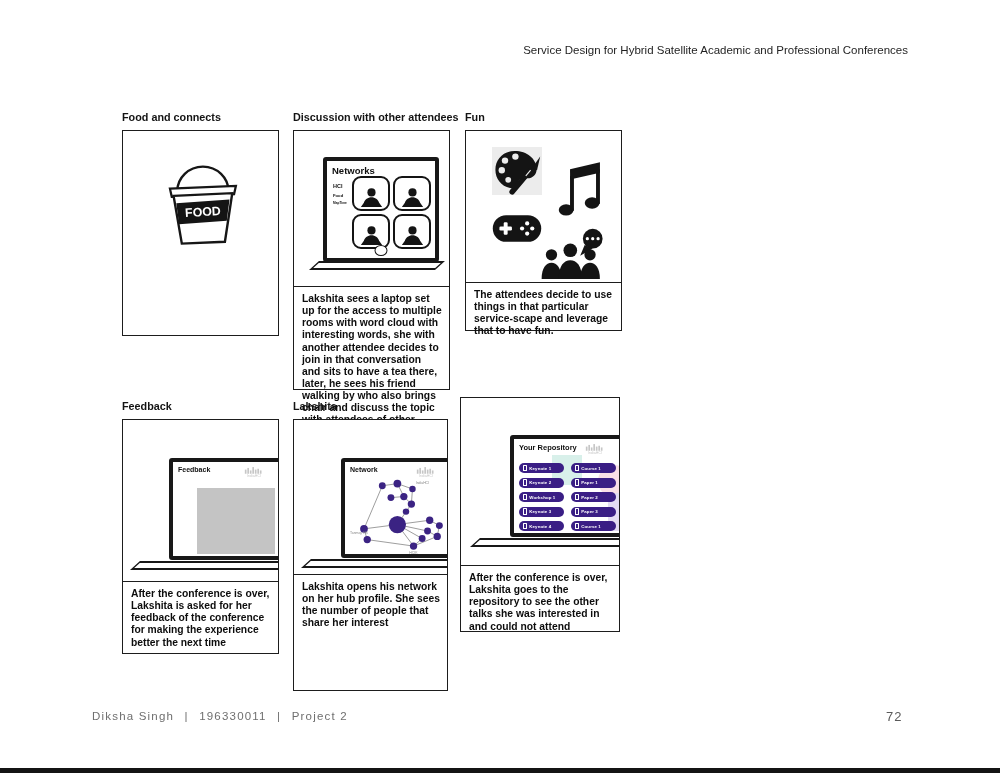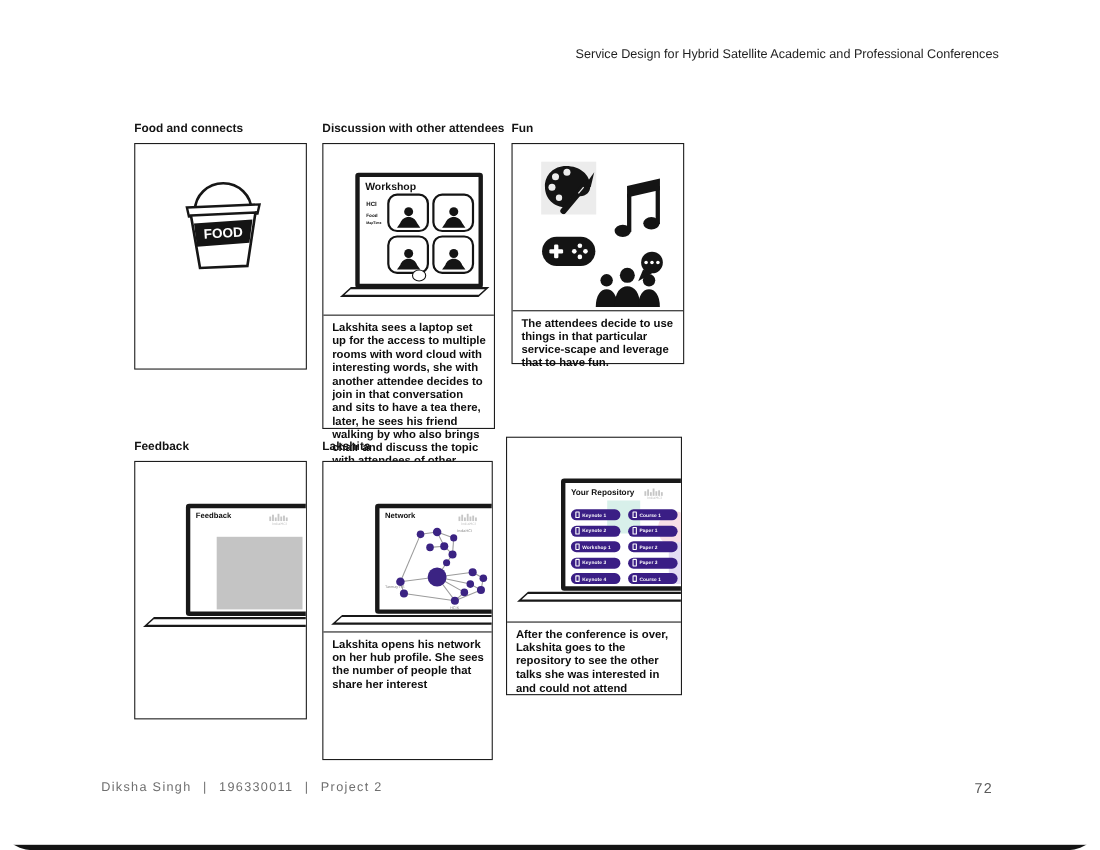--- a/index.html
+++ b/index.html
@@ -1,16 +1,16 @@
 <!DOCTYPE html>
 <html><head>
 <meta charset="utf-8">
 <style>
   html,body{margin:0;padding:0;background:#ffffff;}
-  .page{position:relative;width:1000px;height:773px;background:#fff;font-family:"Liberation Sans",sans-serif;overflow:hidden;border-radius:29px;}
+  .page{position:relative;width:1000px;height:773px;background:#fff;font-family:"Liberation Sans",sans-serif;overflow:hidden;}
   .header{position:absolute;top:44px;right:92px;font-size:11.5px;font-weight:500;color:#1f1f1f;}
   .ptitle{position:absolute;font-size:10.8px;font-weight:bold;color:#141414;}
   .pbox{position:absolute;border:1.6px solid #1d1d1d;background:#fff;box-sizing:border-box;display:flex;flex-direction:column;}
   .pimg{position:relative;overflow:hidden;flex:0 0 auto;}
   .cap{flex:1;border-top:1.6px solid #1d1d1d;padding:6px 7px 0 8px;font-size:10.3px;line-height:1.18;font-weight:600;color:#0d0d0d;}
   .cap p{margin:0 0 11px;}
   
   .screen{position:absolute;background:#fff;border:4px solid #181818;border-radius:3px;box-sizing:border-box;overflow:hidden;}
   .lbase{position:absolute;height:9px;background:#fff;border:2.5px solid #181818;box-sizing:border-box;transform:skewX(-48deg);}
   .scr-h{position:absolute;left:5px;top:4px;font-weight:bold;color:#101010;}
@@ -59,21 +59,21 @@
         <polygon points="32,57 90,53 87,76 35,80" fill="#141414"></polygon>
         <text x="61" y="71" text-anchor="middle" font-size="13.5" font-weight="bold" fill="#ffffff" transform="rotate(-3.5 60 66)">FOOD</text>
       </svg>
     </div>
   </div>
 
   <div class="ptitle" style="left:293px;top:111px">Discussion with other attendees</div>
   <div class="pbox" style="left:293px;top:130px;width:157px;height:260px">
     <div class="pimg" style="height:155px">
       <div class="screen" style="left:29px;top:26px;width:116px;height:105px">
-        <div class="scr-h" style="font-size:9.5px">Workshop</div>
+        <div class="scr-h" style="font-size:9.5px">Networks</div>
         <div class="tags">
           <span style="font-size:5.5px">HCI</span>
           <span style="font-size:4.2px">Food</span>
           <span style="font-size:3.2px">MapTime</span>
         </div>
         <div class="tiles">
           <div class="tile">
               <svg class="person" viewBox="0 0 24 19">
                 <circle cx="12" cy="4" r="3.7"></circle>
                 <path d="M12,8.4c-3.3,0-5.9,2.1-6.9,5l-2.7,3.8h19.2l-2.7-3.8c-1-2.9-3.6-5-6.9-5z"></path>
@@ -166,20 +166,21 @@
               <rect x="13" y="4" width="2" height="5"></rect>
               <rect x="16" y="3" width="2" height="6"></rect>
               <rect x="19" y="5" width="2" height="4"></rect>
           </svg>
           <div class="mlogo-txt">IndiaHCI</div>
         </div>
         <div class="grayblock"></div>
       </div>
       <div class="lbase" style="left:12px;top:141px;width:160px"></div>
     </div>
+    <div class="cap">After the conference is over, Lakshita is asked for her feedback of the conference for making the experience better the next time</div>
   </div>
 
   <div class="ptitle" style="left:293px;top:400px">Lakshita</div>
   <div class="pbox" style="left:293px;top:419px;width:155px;height:272px">
     <div class="pimg" style="height:154px">
       <div class="screen" style="left:47px;top:38px;width:130px;height:100px">
         <div class="scr-h" style="font-size:7px">Network</div>
         <div class="mlogo">
           <svg viewBox="0 0 24 9" width="20" height="8" fill="#c6c6c6">
             <rect x="1" y="4" width="2" height="5"></rect>

